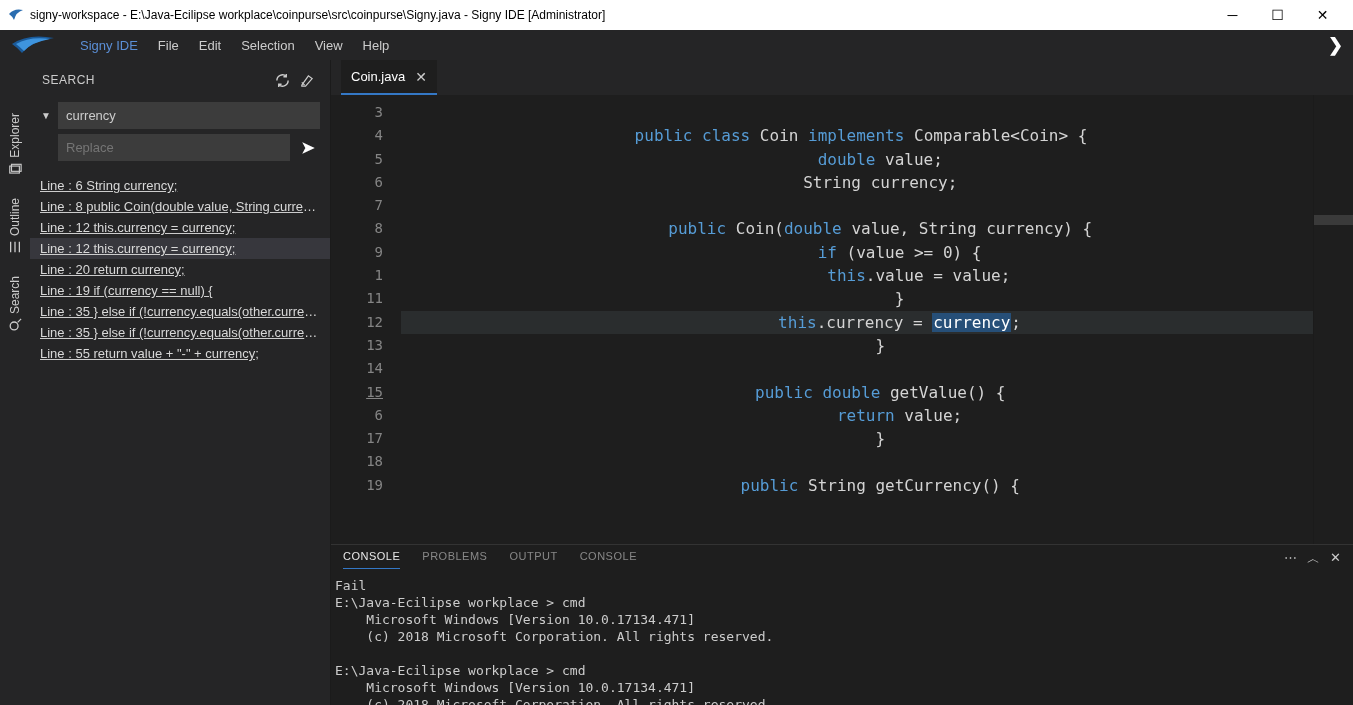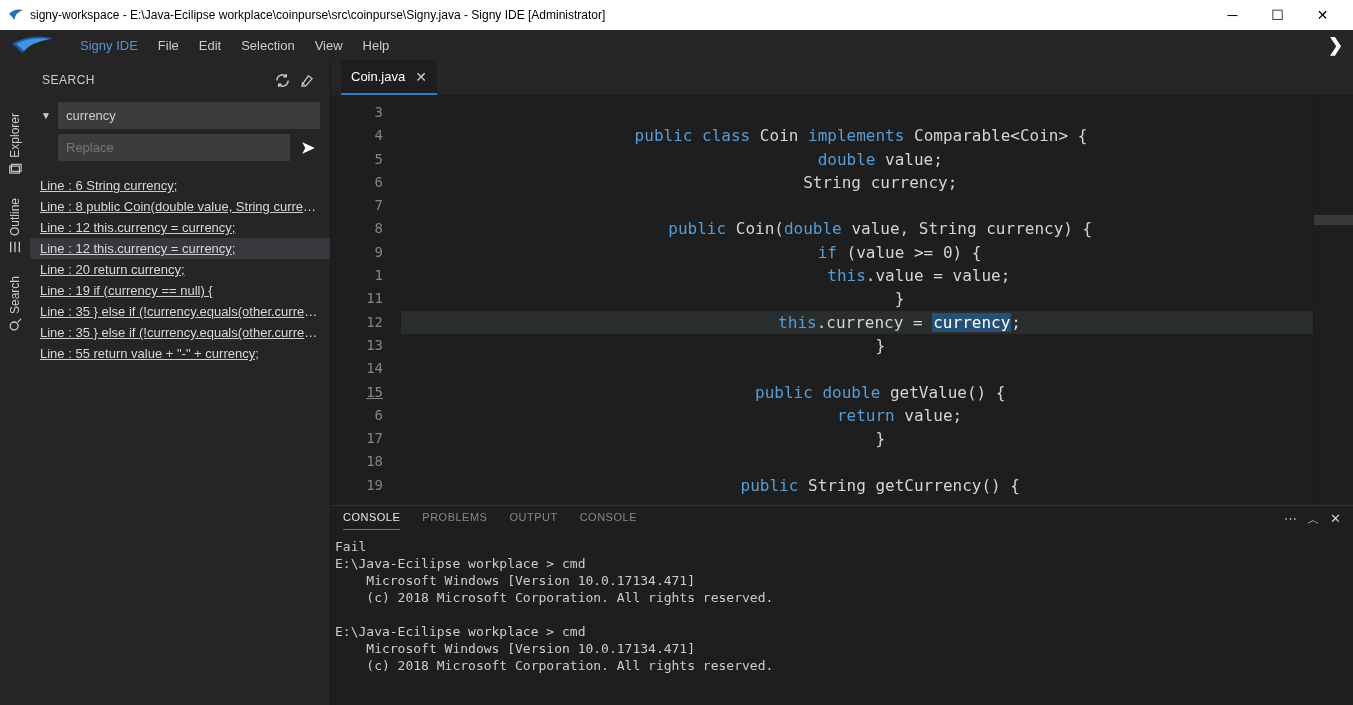--- a/index.html
+++ b/index.html
@@ -35,21 +35,21 @@
 .tab .close { color:#ccc; font-size:14px;}
 .code-wrap { flex:1; display:flex; overflow:hidden; position:relative;}
 .gutter { width:70px; text-align:right; color:#858585; padding:6px 18px 6px 0; font-family:Consolas,monospace; font-size:14px; line-height:23.3px; background:#1e1e1e;}
 .code { flex:1; font-family:Consolas,monospace; font-size:16px; line-height:23.3px; padding:6px 0; white-space:pre; color:#d4d4d4;text-align:center;}
 .minimap { width:40px; background:#1e1e1e; border-left:1px solid #1b1b1b; position:relative;}
 .minimap .mm-hl { position:absolute; top:120px; left:0; right:0; height:10px; background:#3a3a3a;}
 .code .line { height:23.3px; padding-left:8px;}
 .code .line.hl { background:#2a2d2e; }
 .kw { color:#569cd6; }
 .sel-word { background:#264f78; color:#fff; padding:0 1px;}
-.panel { height:200px; background:#1e1e1e; border-top:1px solid #333;}
+.panel { height:161px; background:#1e1e1e; border-top:1px solid #333;}
 .panel-tabs { height:28px; display:flex; align-items:center; padding:0 12px; gap:22px; font-size:11px; color:#888;}
 .panel-tabs .ptab { cursor:pointer; letter-spacing:0.5px; padding-bottom:6px;}
 .panel-tabs .ptab.active { color:#e8e8e8; border-bottom: 1px solid #3478c6;}
 .panel-tabs .pact { margin-left:auto; display:flex; gap:10px; color:#ccc;}
 .panel-tabs .pact span { cursor:pointer; font-size:13px;}
 .console { font-family:Consolas,monospace; font-size:13px; line-height:17px; color:#ccc; padding:4px 4px; white-space:pre;}
 </style>
 </head>
 <body>
 

